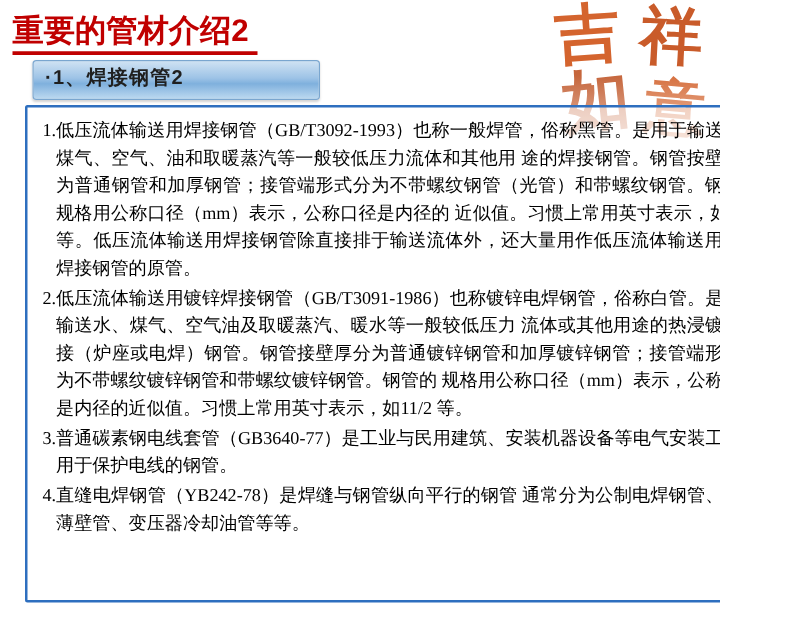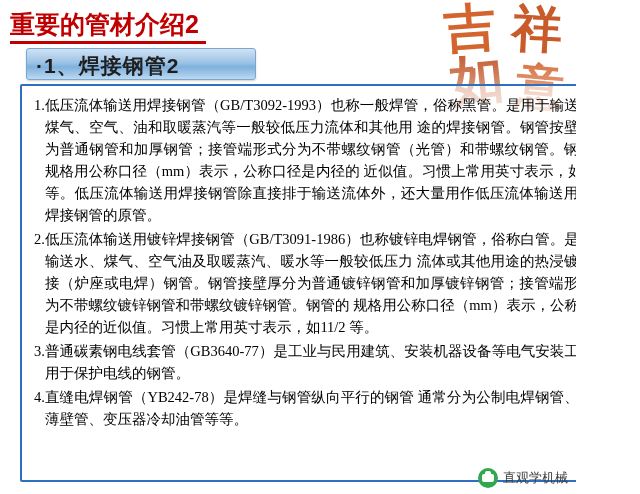--- a/index.html
+++ b/index.html
@@ -78,21 +78,21 @@
     height: 30px;
     background: linear-gradient(to bottom, #cfe2f3 0%, #9dc3e6 45%, #7fb0dd 60%, #bcd9f0 100%);
     border: 1px solid #7aa6cf;
     border-radius: 3px;
     box-shadow: 0 1px 2px rgba(0,0,0,0.18);
   }
   .subhead-text {
     position: absolute;
     left: 36px;
     top: 52px;
-    font-size: 21px;
+    font-size: 16px;
     font-weight: bold;
     color: #1f1f1f;
     font-family: "Liberation Sans", "DejaVu Sans", sans-serif;
     letter-spacing: 1px;
   }
 
   
   .content-box {
     position: absolute;
     left: 20px;
@@ -204,18 +204,14 @@
       <span class="item-text">普通碳素钢电线套管（GB3640-77）是工业与民用建筑、安装机器设备等电气安装工程中用于保护电线的钢管。</span>
     </div>
 
     <div class="item">
       <span class="item-num">4.</span>
       <span class="item-text">直缝电焊钢管（YB242-78）是焊缝与钢管纵向平行的钢管  通常分为公制电焊钢管、电焊薄壁管、变压器冷却油管等等。</span>
     </div>
 
   </div>
 
-  <div class="footer-logo">
-    <span class="logo-circle"></span>
-    <span class="logo-text">直观学机械</span>
-  </div>
 
 </div>
 
 </body></html>

